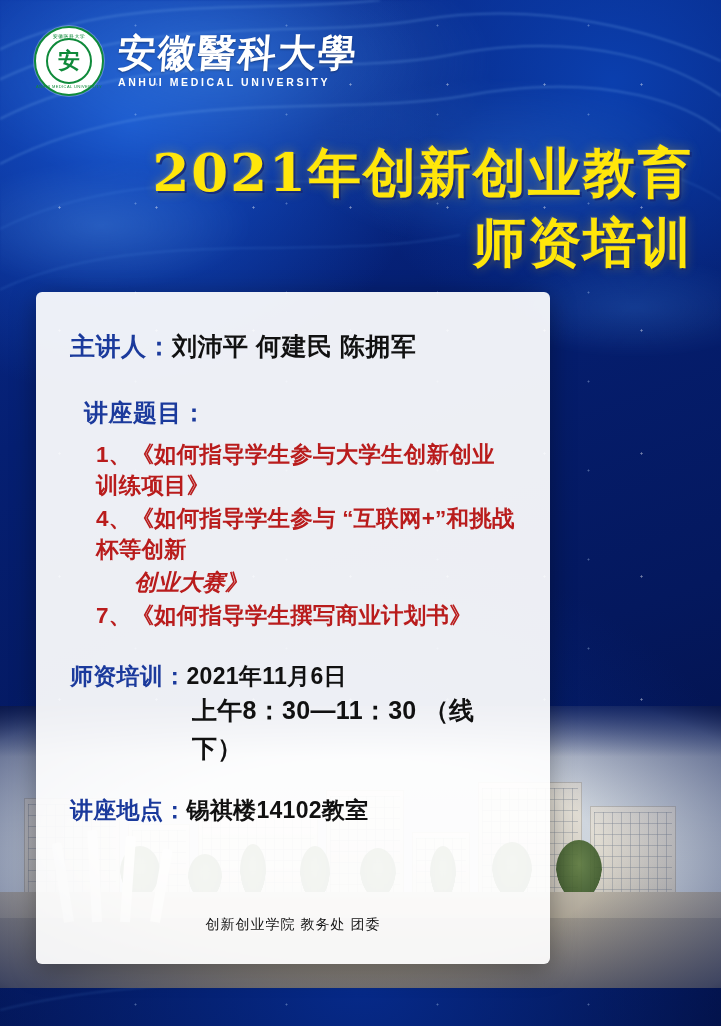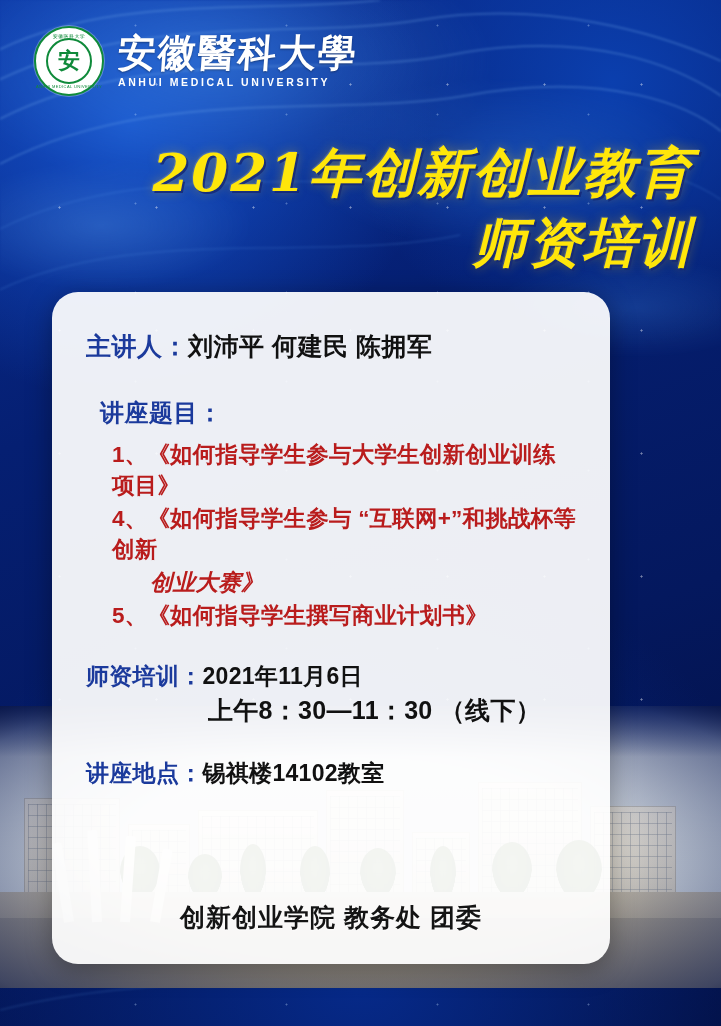--- a/index.html
+++ b/index.html
@@ -185,43 +185,42 @@
     letter-spacing: 2.6px;
     font-weight: bold;
   }
   
   .title-block {
     position: absolute;
     top: 138px;
     left: 0;
     right: 28px;
     text-align: right;
-    font-style: italic;
   }
   .title-line {
     font-family: "DejaVu Serif", "Liberation Serif", serif;
     font-weight: bold;
     font-size: 53px;
     line-height: 1.32;
     color: #ffe60a;
     letter-spacing: 2px;
     text-shadow:
       2px 2px 0 rgba(20,40,120,0.85),
       -1px -1px 0 rgba(255,255,255,0.12),
       0 0 12px rgba(255,200,0,0.35);
   }
   
   .card {
     position: absolute;
-    left: 52px;
+    left: 36px;
     top: 292px;
-    width: 558px;
+    width: 514px;
     height: 672px;
     background: rgba(255,255,255,0.93);
-    border-radius: 26px;
+    border-radius: 6px;
     box-shadow: 0 6px 26px rgba(0,0,0,0.35);
     overflow: hidden;
   }
   .card-body {
     position: relative;
     padding: 38px 34px 0 34px;
     height: 100%;
     box-sizing: border-box;
   }
   .lbl {
@@ -280,22 +279,22 @@
     color: #111111;
     font-weight: bold;
     letter-spacing: 0.3px;
   }
   .footer-org {
     position: absolute;
     left: 0;
     right: 0;
     bottom: 30px;
     text-align: center;
-    font-size: 25px;
-    font-weight: bold;
+    font-size: 14px;
+    font-weight: normal;
     color: #141414;
     letter-spacing: 1px;
     text-shadow: 0 1px 2px rgba(255,255,255,0.75);
   }
 </style>
 </head>
 <body>
 
 <div class="poster">
 
@@ -370,21 +369,21 @@
 
       <div class="row-speaker">
         <span class="lbl">主讲人：</span><span>刘沛平  何建民  陈拥军</span>
       </div>
 
       <div class="topic-head lbl">讲座题目：</div>
       <ul class="topic-list">
         <li>1、《如何指导学生参与大学生创新创业训练项目》</li>
         <li>4、《如何指导学生参与 “互联网+”和挑战杯等创新</li>
         <li class="cont">创业大赛》</li>
-        <li>5、《如何指导学生撰写商业计划书》</li>
+        <li>7、《如何指导学生撰写商业计划书》</li>
       </ul>
 
       <div class="time-block">
         <div class="time-first">
           <span class="lbl">师资培训：</span><span>2021年11月6日</span>
         </div>
         <div class="time-sub">上午8：30—11：30 （线下）</div>
       </div>
 
       <div class="place-row">

